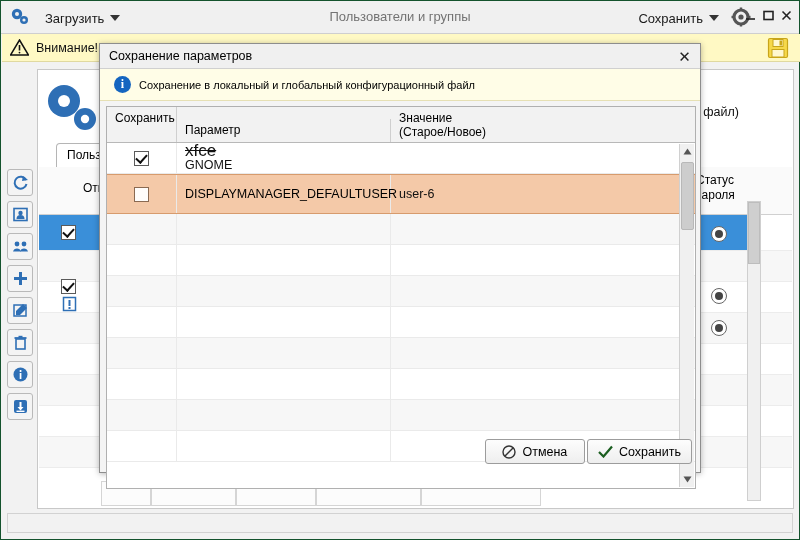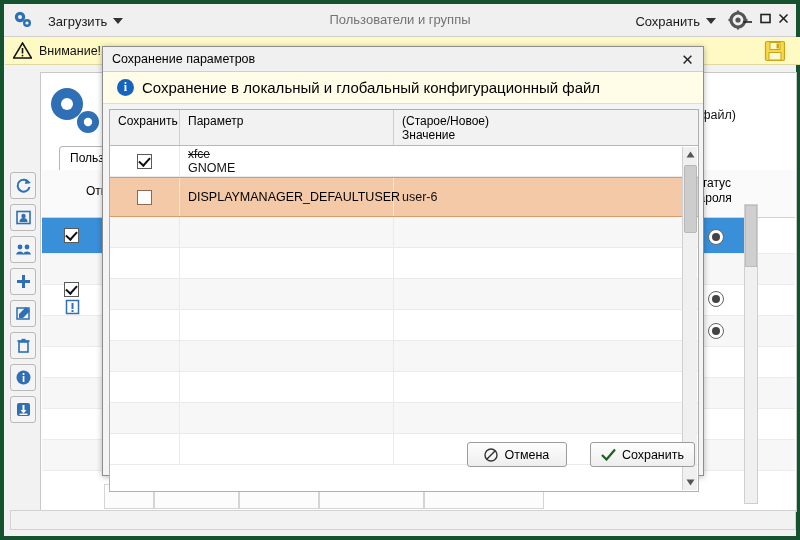--- a/index.html
+++ b/index.html
@@ -13,21 +13,21 @@
     font-family: "Liberation Sans", sans-serif;
     font-size: 12px;
     color: #000000;
     overflow: hidden;
   }
   .app {
     position: relative;
     width: 800px;
     height: 540px;
     background: #f2f2f2;
-    border: 4px solid #14532d;
+    border: 1px solid #14532d;
     box-sizing: border-box;
   }
 
   
   .titlebar {
     position: absolute;
     left: 0; top: 0;
     width: 100%;
     height: 33px;
     background: #f0f0f0;
@@ -305,21 +305,21 @@
   .dlg-subbar {
     height: 32px;
     background: #fffde7;
     border-bottom: 1px solid #e6e0b4;
     display: flex;
     align-items: center;
     gap: 8px;
     padding-left: 14px;
     box-sizing: border-box;
   }
-  .dlg-subbar span { font-size: 15px; }
+  .dlg-subbar span { font-size: 11px; }
   .info-icon {
     width: 17px; height: 17px;
     border-radius: 50%;
     background: #1565c0;
     color: #fff;
     font-size: 12px;
     font-weight: bold;
     display: flex;
     align-items: center;
     justify-content: center;
@@ -343,21 +343,21 @@
     box-sizing: border-box;
   }
   .gh {
     font-size: 12px;
     padding: 4px 6px 0 8px;
     box-sizing: border-box;
     border-right: 1px solid #cfcfcf;
     line-height: 14px;
   }
   .gh.c1 { width: 70px; }
-  .gh.c2 { width: 214px; }
+  .gh.c2 { width: 214px; margin-top: 12px; }
   .gh.c3 { width: 290px; border-right: none; }
   .grid-body {
     position: relative;
     height: 345px;
     overflow: hidden;
   }
   .grow {
     display: flex;
     height: 31px;
     border-bottom: 1px solid #eaeaea;
@@ -375,21 +375,21 @@
     border-right: 1px solid #eaeaea;
     display: flex;
     align-items: center;
   }
   .gc.c1 { width: 70px; justify-content: center; }
   .gc.c2 { width: 214px; padding-left: 8px; font-size: 12.5px; }
   .gc.c3 { width: 290px; padding-left: 8px; border-right: none; font-size: 12.5px; }
   .val-old {
     text-decoration: line-through;
     color: #111;
-    font-size: 12px;
+    font-size: 17px;
     line-height: 14px;
   }
   .val-new {
     color: #111;
     font-size: 12.5px;
     line-height: 14px;
   }
   .valbox { display: flex; flex-direction: column; justify-content: center; }
   .cbox {
     width: 15px; height: 15px;
@@ -432,21 +432,21 @@
     background: #cdcdcd;
     border: 1px solid #b8b8b8;
     border-radius: 2px;
     box-sizing: border-box;
   }
 
   .dlg-buttons {
     position: absolute;
     right: 8px; bottom: 8px;
     display: flex;
-    gap: 23px;
+    gap: 2px;
   }
   .btn {
     height: 25px;
     min-width: 100px;
     background: linear-gradient(#fdfdfd, #eeeeee);
     border: 1px solid #9c9c9c;
     border-radius: 3px;
     display: flex;
     align-items: center;
     justify-content: center;
@@ -673,22 +673,22 @@
       <div class="info-icon">i</div>
       <span>Сохранение в локальный и глобальный конфигурационный файл</span>
     </div>
 
     <div class="grid-wrap">
 
       <div class="grid-head">
         <div class="gh c1">Сохранить</div>
         <div class="gh c2">Параметр</div>
         <div class="gh c3">
+          <div>Значение</div>
           <div>(Старое/Новое)</div>
-          <div>Значение</div>
         </div>
       </div>
 
       <div class="grid-body">
 
         <div class="grow">
           <div class="gc c1">
             <div class="cbox checked"></div>
           </div>
           <div class="gc c3">

